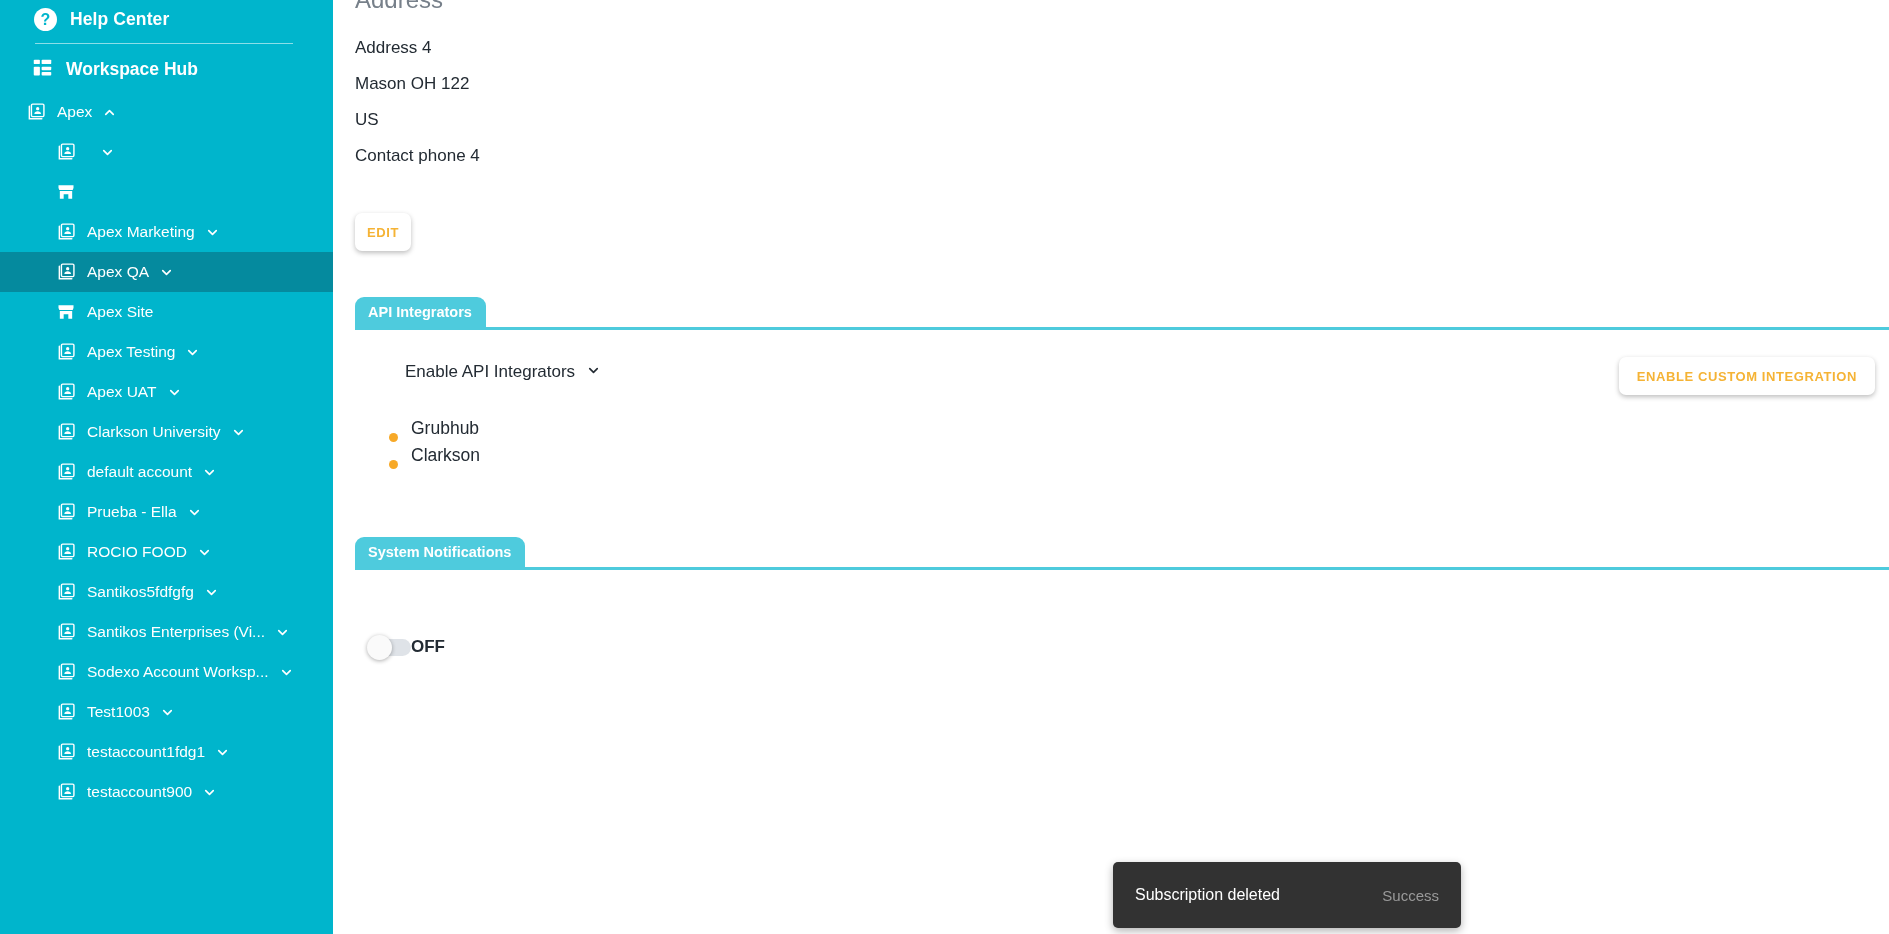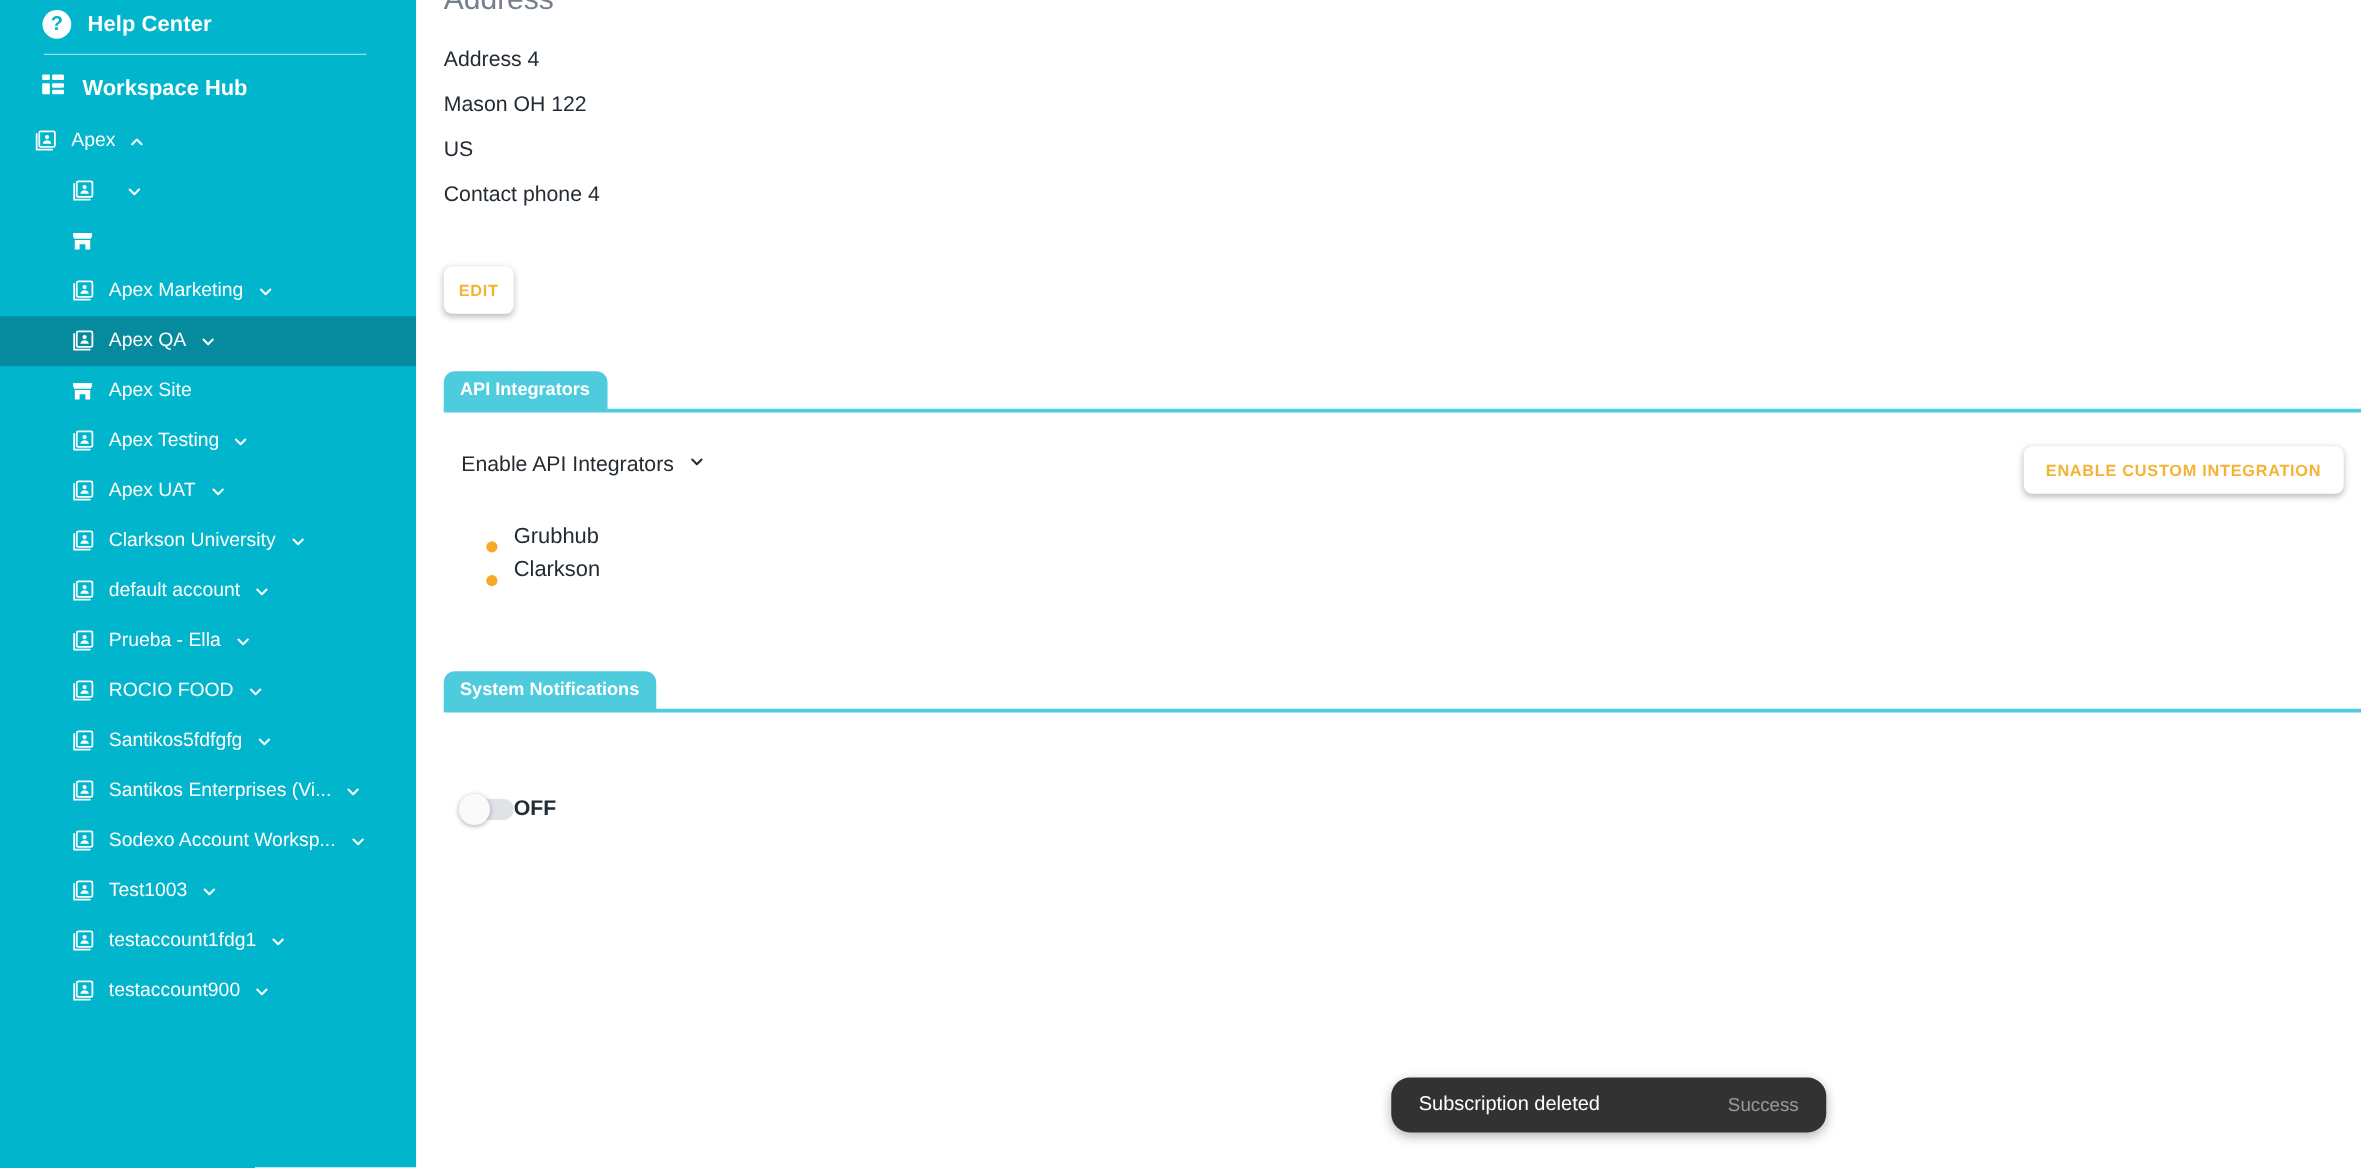--- a/index.html
+++ b/index.html
@@ -198,20 +198,21 @@
     left: 36px;
     top: 362px;
     display: flex;
     align-items: center;
     gap: 11px;
     cursor: pointer;
   }
   .dropdown-label {
     font-size: 17px;
     color: #232b33;
+    margin-left: 36px;
   }
 
   .integrator-list {
     position: absolute;
     left: 56px;
     top: 415px;
     list-style: none;
   }
   .integrator-item {
     display: flex;
@@ -260,23 +261,23 @@
     font-weight: bold;
     color: #232b33;
   }
 
   
   .toast {
     position: absolute;
     left: 780px;
     top: 862px;
     width: 348px;
-    height: 44px;
+    height: 66px;
     background: #323232;
-    border-radius: 15px;
+    border-radius: 5px;
     box-shadow: 0 3px 9px rgba(0,0,0,0.3);
     display: flex;
     align-items: center;
     padding: 0 22px;
   }
   .toast-msg {
     color: #ffffff;
     font-size: 16px;
     flex: 1;
   }

